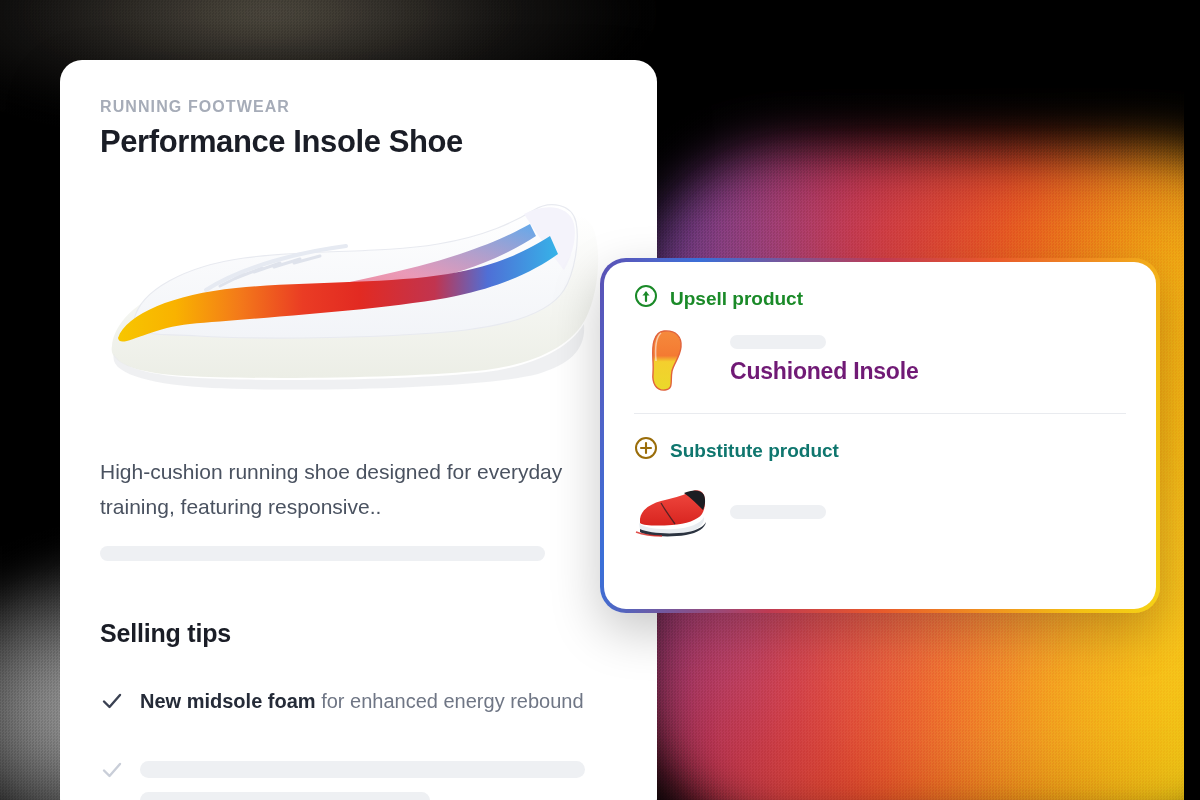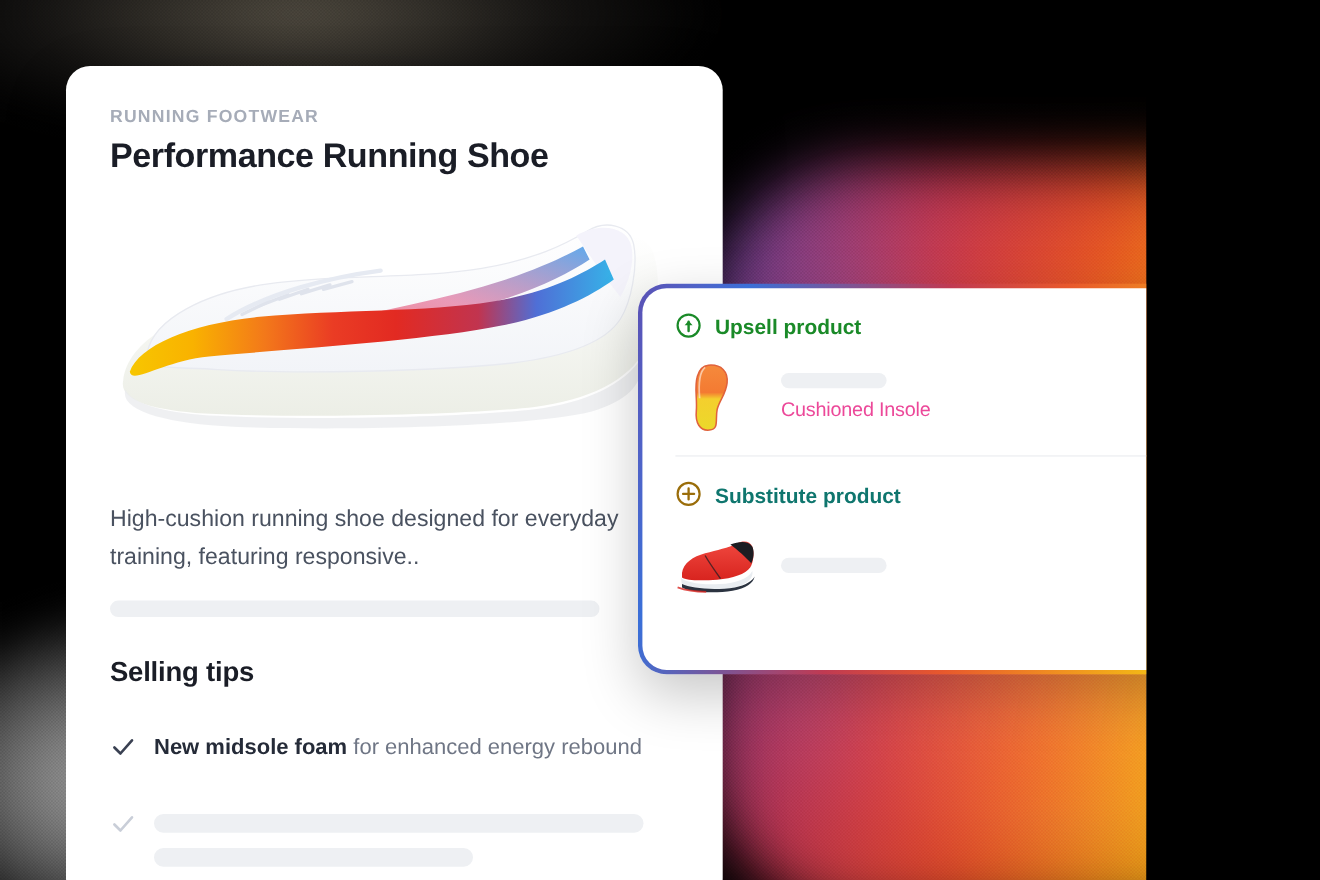--- a/index.html
+++ b/index.html
@@ -6,21 +6,21 @@
 
   html, body {
     width: 1200px; height: 800px;
     background: #000;
     font-family: "Liberation Sans", sans-serif;
     overflow: hidden;
   }
 
   #stage {
     position: relative;
-    width: 1042px; height: 800px;
+    width: 1184px; height: 800px;
     background: #000;
     overflow: hidden;
   }
 
   
   .glow-left {
     position: absolute;
     left: -230px; top: -140px;
     width: 1000px; height: 1090px;
     border-radius: 180px;
@@ -117,21 +117,21 @@
   .skeleton {
     background: #eef0f3;
     border-radius: 999px;
   }
   .sk-desc { height: 15px; width: 445px; margin-top: 22px; }
 
   .section-title {
     font-size: 25px;
     font-weight: 700;
     color: #1a1d26;
-    margin-top: 36px;
+    margin-top: 58px;
     letter-spacing: -0.2px;
   }
 
   .tip {
     display: flex;
     align-items: flex-start;
     gap: 16px;
     margin-top: 38px;
   }
   .tip-check { flex: 0 0 auto; margin-top: 3px; }
@@ -143,21 +143,21 @@
   }
   .tip-text b { color: #252b38; font-weight: 700; }
 
   .tip-sk-wrap { display: flex; flex-direction: column; gap: 14px; padding-top: 6px; }
   .sk-tip1 { height: 17px; width: 445px; }
   .sk-tip2 { height: 17px; width: 290px; }
 
   
   .card-right-wrap {
     position: absolute;
-    left: 580px; top: 258px;
+    left: 600px; top: 258px;
     width: 560px; height: 355px;
     border-radius: 26px;
     padding: 4px;
     background: linear-gradient(108deg,
       #5b51b4 0%,
       #4f63c8 8%,
       #3a6fd8 15%,
       #c03a52 42%,
       #e8582c 58%,
       #f09120 74%,
@@ -192,43 +192,43 @@
     margin-top: 14px;
   }
   .rec-thumb {
     flex: 0 0 auto;
     width: 78px; height: 66px;
     position: relative;
   }
   .rec-meta { display: flex; flex-direction: column; gap: 9px; }
   .sk-rec { height: 14px; width: 96px; }
   .rec-name {
-    font-size: 18px;
-    font-weight: 400;
-    color: #ec4899;
+    font-size: 23px;
+    font-weight: 700;
+    color: #701a75;
     letter-spacing: -0.2px;
     white-space: pre;
   }
 </style>
 </head>
 <body>
 
 <div id="stage">
 
   <div class="glow-left"></div>
   <div class="glow-right"></div>
   <div class="glow-right-core"></div>
   <div class="grain"></div>
 
   <div class="card-left">
     <div class="card-left-inner">
 
       <div class="eyebrow">RUNNING FOOTWEAR</div>
 
-      <div class="product-title">Performance Running Shoe</div>
+      <div class="product-title">Performance Insole Shoe</div>
 
       <div class="hero-shoe">
         <svg viewBox="0 0 520 250" width="520" height="250">
           <defs>
             <linearGradient id="soleStripe" x1="0" y1="0" x2="1" y2="0">
               <stop offset="0.00" stop-color="#f7c600"></stop>
               <stop offset="0.13" stop-color="#f9b200"></stop>
               <stop offset="0.28" stop-color="#f3781a"></stop>
               <stop offset="0.42" stop-color="#ea3c24"></stop>
               <stop offset="0.55" stop-color="#e22a22"></stop>

